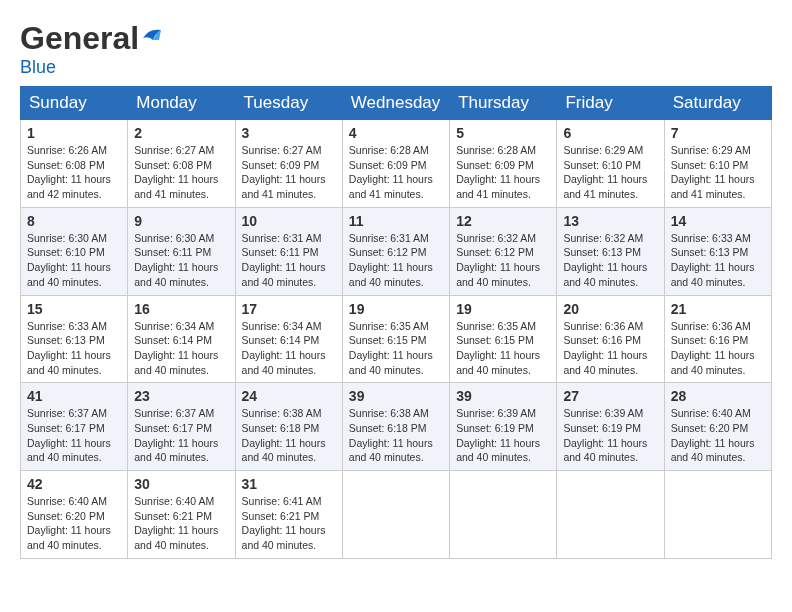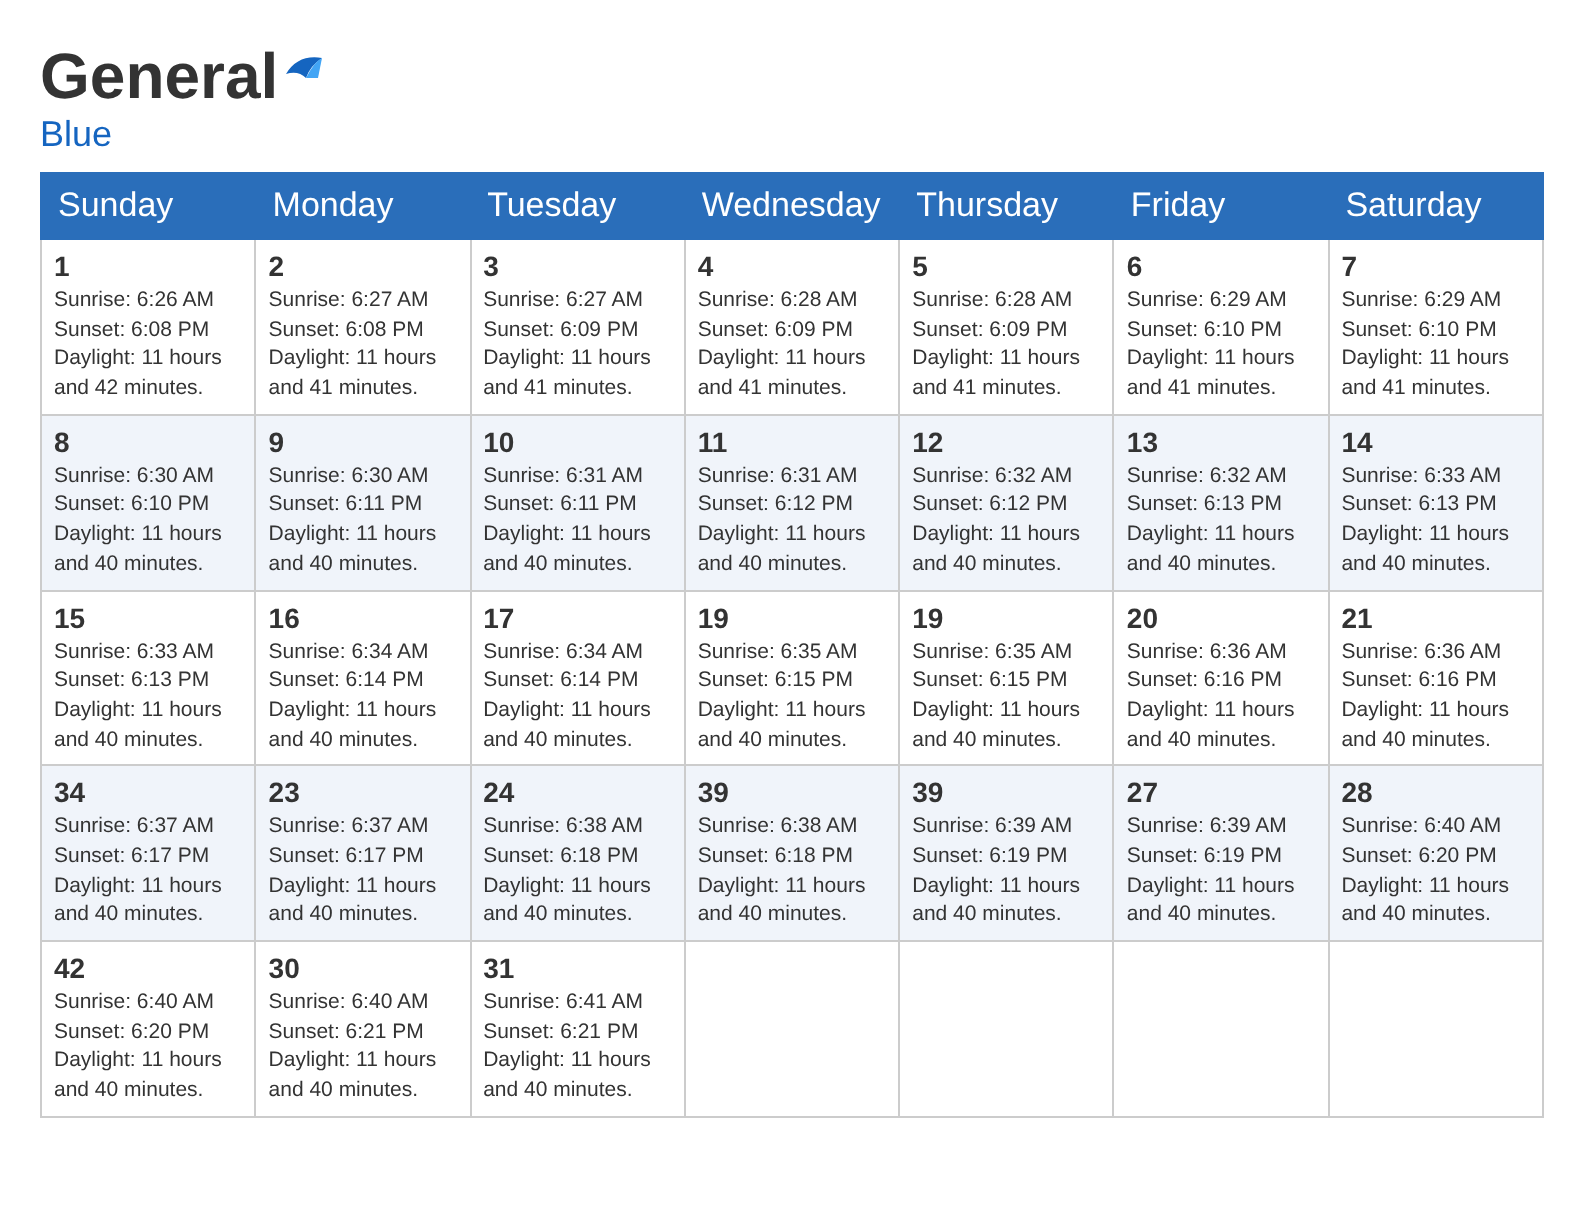--- a/index.html
+++ b/index.html
@@ -294,21 +294,21 @@
         <span class="day-num">21</span>
         <div class="day-info">
           <span>Sunrise: 6:36 AM</span><br>
           <span>Sunset: 6:16 PM</span><br>
           <span>Daylight: 11 hours and 40 minutes.</span>
         </div>
       </td>
       </tr>
       <tr>
         <td>
-        <span class="day-num">34</span>
+        <span class="day-num">41</span>
         <div class="day-info">
           <span>Sunrise: 6:37 AM</span><br>
           <span>Sunset: 6:17 PM</span><br>
           <span>Daylight: 11 hours and 40 minutes.</span>
         </div>
       </td>
         <td>
         <span class="day-num">23</span>
         <div class="day-info">
           <span>Sunrise: 6:37 AM</span><br>

